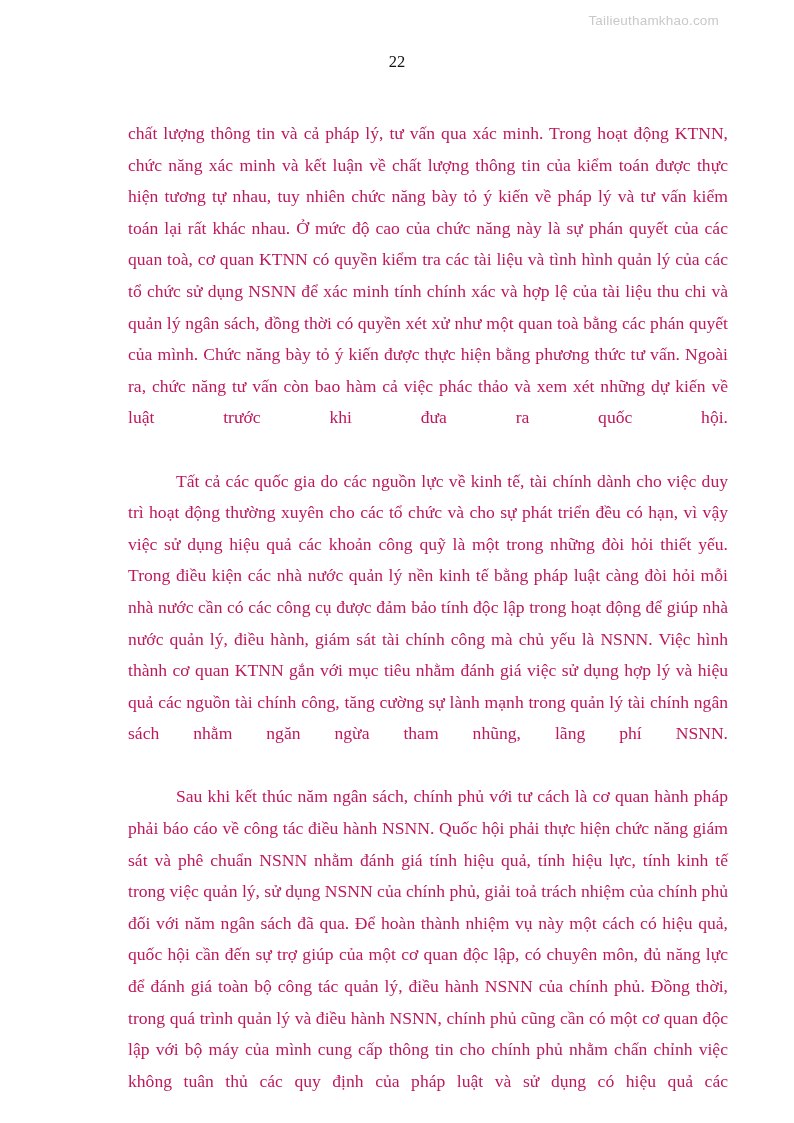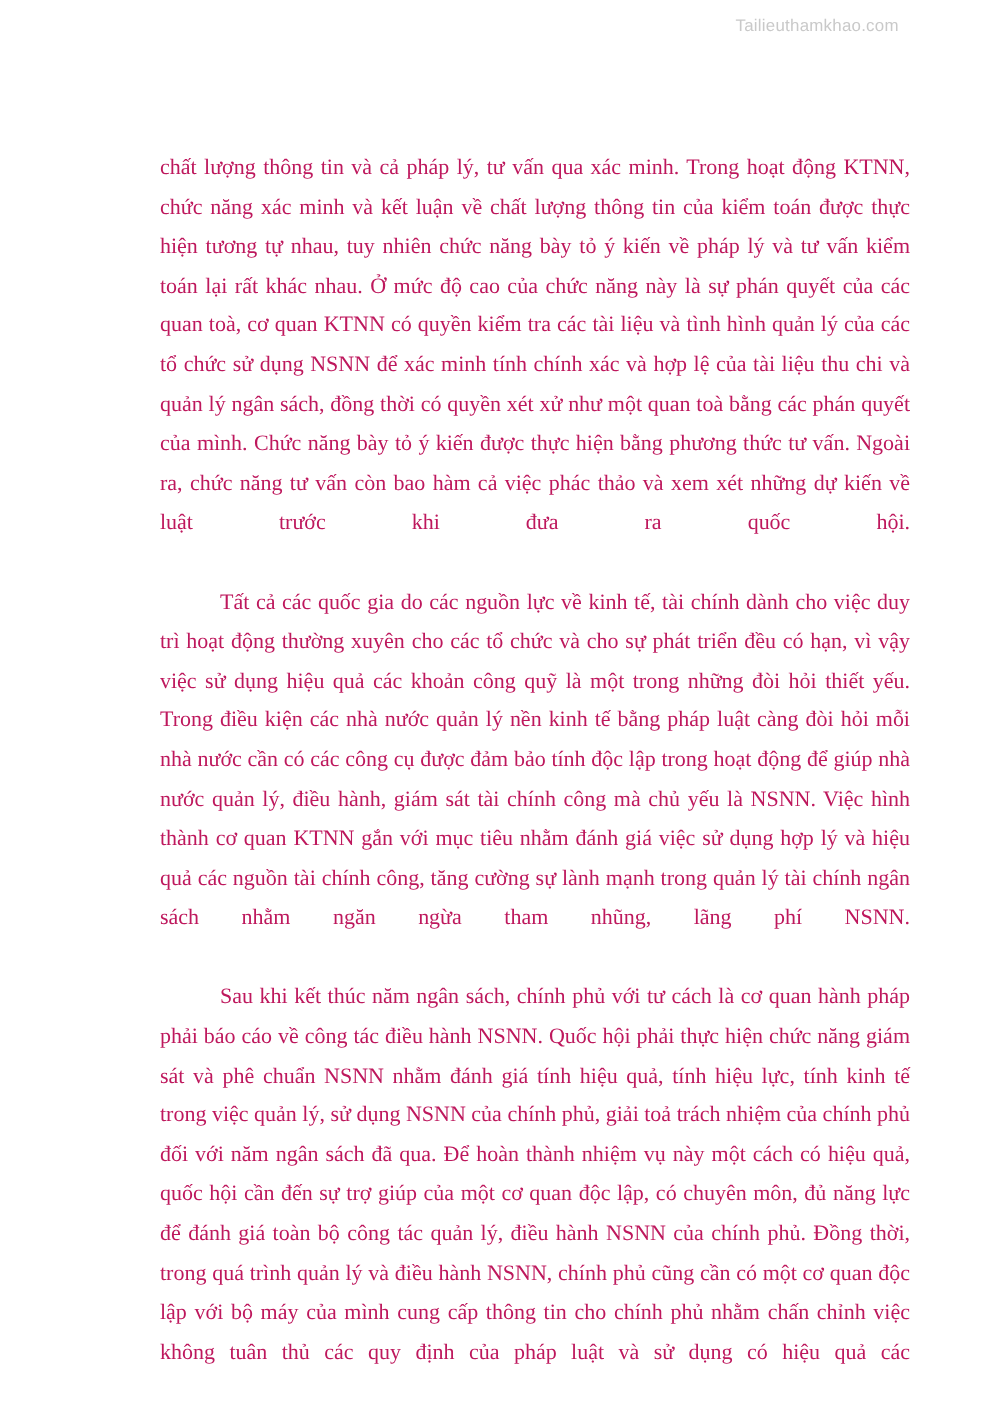--- a/index.html
+++ b/index.html
@@ -73,20 +73,21 @@
     width: 100%;
   }
 </style>
 </head>
 <body>
 
 <div class="page">
 
   <div class="watermark">Tailieuthamkhao.com</div>
 
+  <div class="page-number">22</div>
 
   <div class="body-text">
     <p class="para">chất lượng thông tin và cả pháp lý, tư vấn qua xác minh. Trong hoạt động KTNN, chức năng xác minh và kết luận về chất lượng thông tin của kiểm toán được thực hiện tương tự nhau, tuy nhiên chức năng bày tỏ ý kiến về pháp lý và tư vấn kiểm toán lại rất khác nhau. Ở mức độ cao của chức năng này là sự phán quyết của các quan toà, cơ quan KTNN có quyền kiểm tra các tài liệu và tình hình quản lý của các tổ chức sử dụng NSNN để xác minh tính chính xác và hợp lệ của tài liệu thu chi và quản lý ngân sách, đồng thời có quyền xét xử như một quan toà bằng các phán quyết của mình. Chức năng bày tỏ ý kiến được thực hiện bằng phương thức tư vấn. Ngoài ra, chức năng tư vấn còn bao hàm cả việc phác thảo và xem xét những dự kiến về luật trước khi đưa ra quốc hội.</p>
     <p class="para indented">Tất cả các quốc gia do các nguồn lực về kinh tế, tài chính dành cho việc duy trì hoạt động thường xuyên cho các tổ chức và cho sự phát triển đều có hạn, vì vậy việc sử dụng hiệu quả các khoản công quỹ là một trong những đòi hỏi thiết yếu. Trong điều kiện các nhà nước quản lý nền kinh tế bằng pháp luật càng đòi hỏi mỗi nhà nước cần có các công cụ được đảm bảo tính độc lập trong hoạt động để giúp nhà nước quản lý, điều hành, giám sát tài chính công mà chủ yếu là NSNN. Việc hình thành cơ quan KTNN gắn với mục tiêu nhằm đánh giá việc sử dụng hợp lý và hiệu quả các nguồn tài chính công, tăng cường sự lành mạnh trong quản lý tài chính ngân sách nhằm ngăn ngừa tham nhũng, lãng phí NSNN.</p>
     <p class="para indented">Sau khi kết thúc năm ngân sách, chính phủ với tư cách là cơ quan hành pháp phải báo cáo về công tác điều hành NSNN. Quốc hội phải thực hiện chức năng giám sát và phê chuẩn NSNN nhằm đánh giá tính hiệu quả, tính hiệu lực, tính kinh tế trong việc quản lý, sử dụng NSNN của chính phủ, giải toả trách nhiệm của chính phủ đối với năm ngân sách đã qua. Để hoàn thành nhiệm vụ này một cách có hiệu quả, quốc hội cần đến sự trợ giúp của một cơ quan độc lập, có chuyên môn, đủ năng lực để đánh giá toàn bộ công tác quản lý, điều hành NSNN của chính phủ. Đồng thời, trong quá trình quản lý và điều hành NSNN, chính phủ cũng cần có một cơ quan độc lập với bộ máy của mình cung cấp thông tin cho chính phủ nhằm chấn chỉnh việc không tuân thủ các quy định của pháp luật và sử dụng có hiệu quả các</p>
   </div>
 
 </div>
 
 </body></html>

